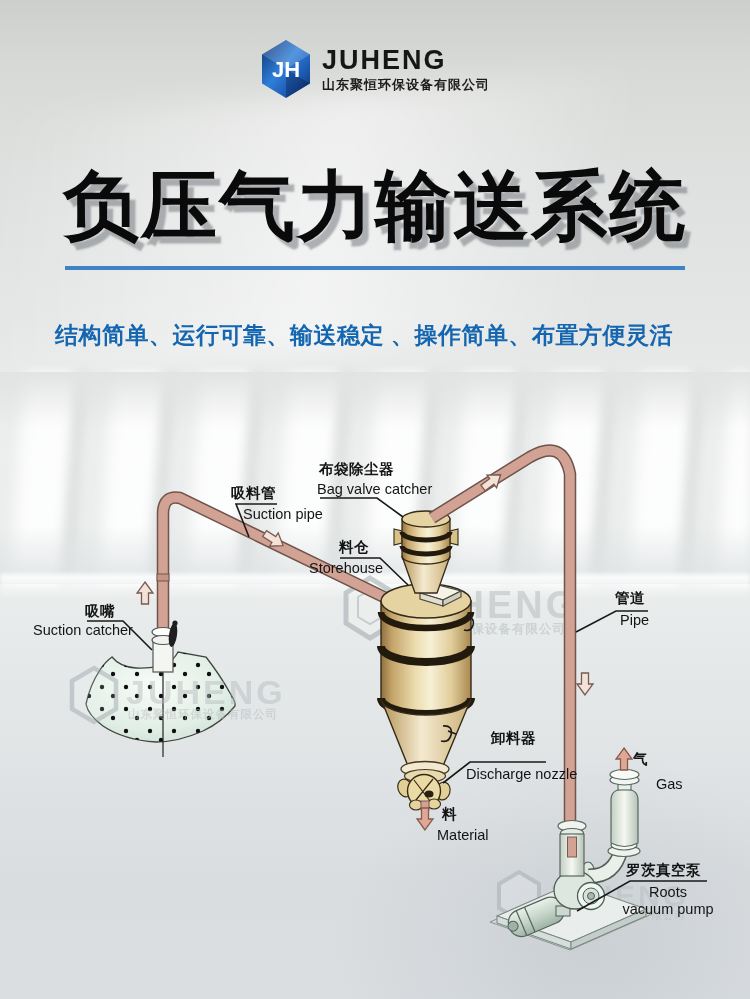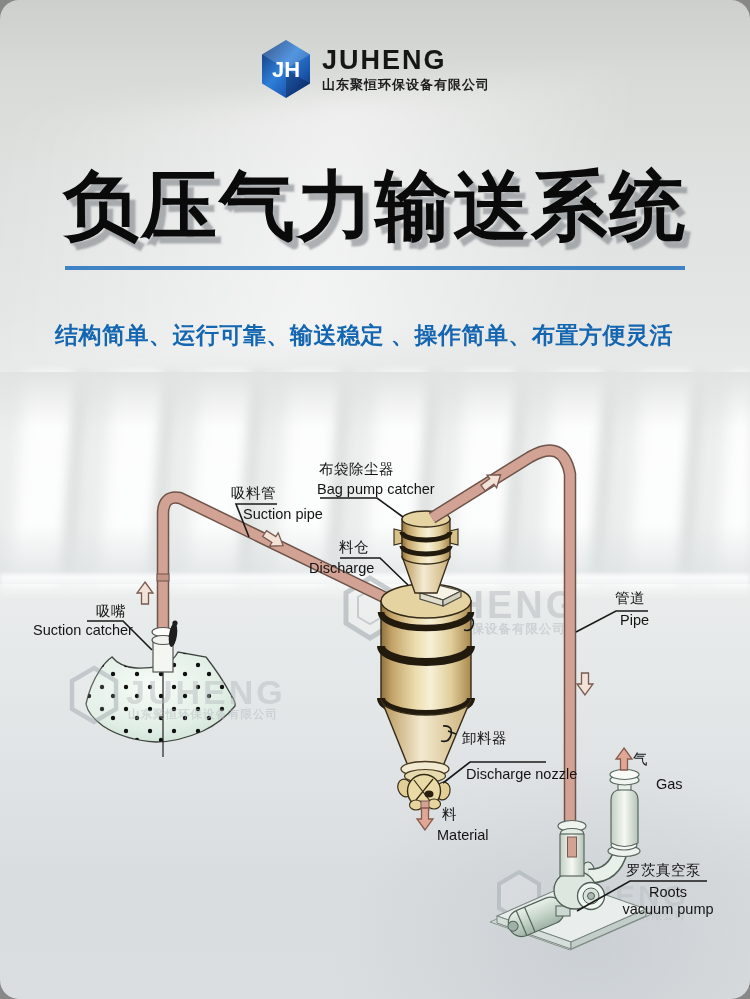--- a/index.html
+++ b/index.html
@@ -1,18 +1,18 @@
 <!DOCTYPE html>
 <html><head>
 <meta charset="utf-8">
 <style>
   html,body{margin:0;padding:0;background:#888;}
   .poster{position:relative;width:750px;height:999px;overflow:hidden;
     font-family:"Liberation Sans","DejaVu Sans",sans-serif;
-    background:linear-gradient(180deg,#cdcfcc 0%,#d8dad7 7%,#dfe1e0 18%,#e4e6e5 32%,#edefee 45%,#eaedec 58%,#e2e6e7 72%,#d9dde0 88%,#dadee1 100%);border-radius:19px;}
+    background:linear-gradient(180deg,#cdcfcc 0%,#d8dad7 7%,#dfe1e0 18%,#e4e6e5 32%,#edefee 45%,#eaedec 58%,#e2e6e7 72%,#d9dde0 88%,#dadee1 100%);}
   .bg-sheen{position:absolute;left:-80px;top:90px;width:910px;height:260px;
     background:linear-gradient(100deg,rgba(255,255,255,0) 10%,rgba(255,255,255,.55) 45%,rgba(255,255,255,0) 75%);
     transform:skewY(-4deg);filter:blur(14px);}
   .bg-curtain{position:absolute;left:0;top:372px;width:750px;height:212px;
     background:repeating-linear-gradient(94deg,rgba(255,255,255,0) 0 16px,rgba(255,255,255,.85) 34px 70px,rgba(198,202,201,.35) 78px 88px);
     filter:blur(5px);}
   .bg-curtain-fade{position:absolute;left:0;top:372px;width:750px;height:212px;
     background:linear-gradient(180deg,#e2e4e3 0%,rgba(235,237,236,0) 26%,rgba(235,237,236,0) 72%,rgba(222,226,228,.9) 100%);}
   .bg-floorline{position:absolute;left:0;top:574px;width:750px;height:26px;
     background:linear-gradient(180deg,rgba(255,255,255,.95),rgba(255,255,255,0));filter:blur(2px);}
@@ -27,21 +27,21 @@
 
   .title{position:absolute;left:0;top:156px;width:750px;text-align:center;
     font-size:76px;font-weight:900;letter-spacing:2px;color:#0a0a0a;white-space:nowrap;
     text-shadow:6px 7px 2px rgba(105,110,116,.5);}
   .divider{position:absolute;left:65px;top:266px;width:620px;height:4px;background:#3f83c5;}
   .subtitle{position:absolute;left:0;top:320px;width:728px;text-align:center;
     font-size:23px;font-weight:700;letter-spacing:.5px;color:#1566b0;white-space:nowrap;}
 
   .diagram-svg{position:absolute;left:0;top:0;width:750px;height:999px;}
   .lbl{position:absolute;color:#141414;white-space:nowrap;line-height:1.2;}
-  .cn{font-size:14.5px;font-weight:400;letter-spacing:.5px;}
+  .cn{font-size:14.5px;font-weight:700;letter-spacing:.5px;}
   .en{font-size:14.5px;font-weight:500;}
   .lbl-wrap{white-space:normal;text-align:center;}
   svg text.wm{font-weight:900;fill:#b3b9bd;letter-spacing:3px;}
   svg text.wmc{font-weight:700;fill:#b3b9bd;letter-spacing:1px;}
   svg text.mono{font-weight:900;fill:#ffffff;}
 </style>
 </head>
 <body>
 
 <div class="poster">
@@ -263,32 +263,32 @@
       <polyline points="648,611 616,611 576,632"></polyline>
       <polyline points="546,762 470,762 443,783"></polyline>
       <polyline points="707,881 630,881 577,911"></polyline>
     </g>
   </svg>
 
   <div class="lbl cn" style="left:231px;top:485px">吸料管</div>
   <div class="lbl en" style="left:243px;top:506px">Suction pipe</div>
 
   <div class="lbl cn" style="left:319px;top:461px">布袋除尘器</div>
-  <div class="lbl en" style="left:317px;top:481px">Bag pump catcher</div>
+  <div class="lbl en" style="left:317px;top:481px">Bag valve catcher</div>
 
   <div class="lbl cn" style="left:339px;top:539px">料仓</div>
-  <div class="lbl en" style="left:309px;top:560px">Discharge</div>
-
-  <div class="lbl cn" style="left:96px;top:603px">吸嘴</div>
+  <div class="lbl en" style="left:309px;top:560px">Storehouse</div>
+
+  <div class="lbl cn" style="left:85px;top:603px">吸嘴</div>
   <div class="lbl en" style="left:33px;top:622px">Suction catcher</div>
 
   <div class="lbl cn" style="left:615px;top:590px">管道</div>
   <div class="lbl en" style="left:620px;top:612px">Pipe</div>
 
-  <div class="lbl cn" style="left:462px;top:730px">卸料器</div>
+  <div class="lbl cn" style="left:491px;top:730px">卸料器</div>
   <div class="lbl en" style="left:466px;top:766px">Discharge nozzle</div>
 
   <div class="lbl cn" style="left:442px;top:806px">料</div>
   <div class="lbl en" style="left:437px;top:827px">Material</div>
 
   <div class="lbl cn" style="left:633px;top:751px">气</div>
   <div class="lbl en" style="left:656px;top:776px">Gas</div>
 
   <div class="lbl cn" style="left:626px;top:862px">罗茨真空泵</div>
   <div class="lbl en lbl-wrap" style="left:622px;top:884px;width:92px">Roots vacuum pump</div>

